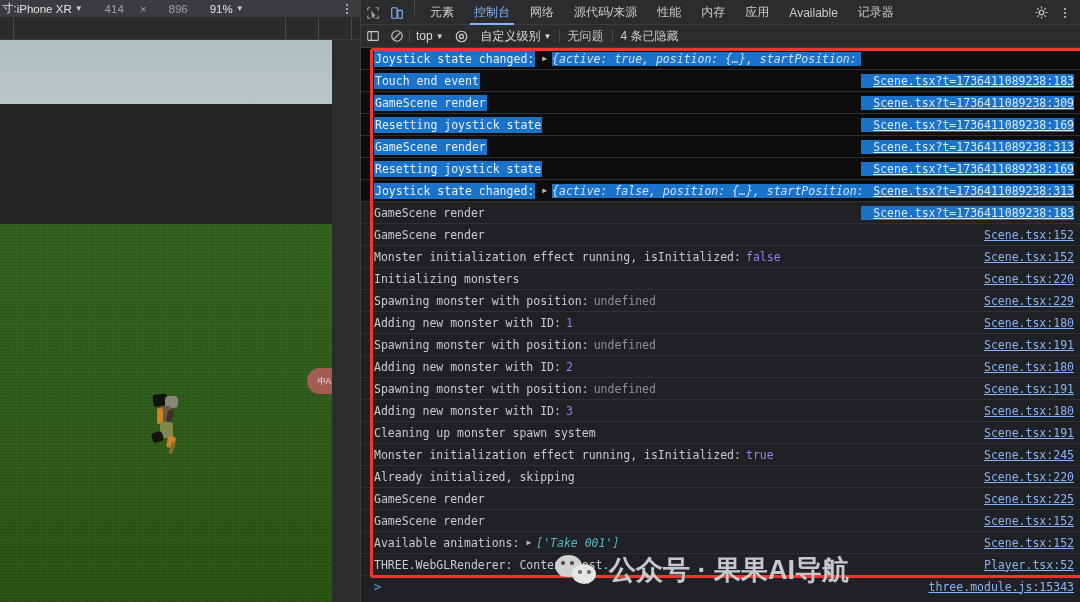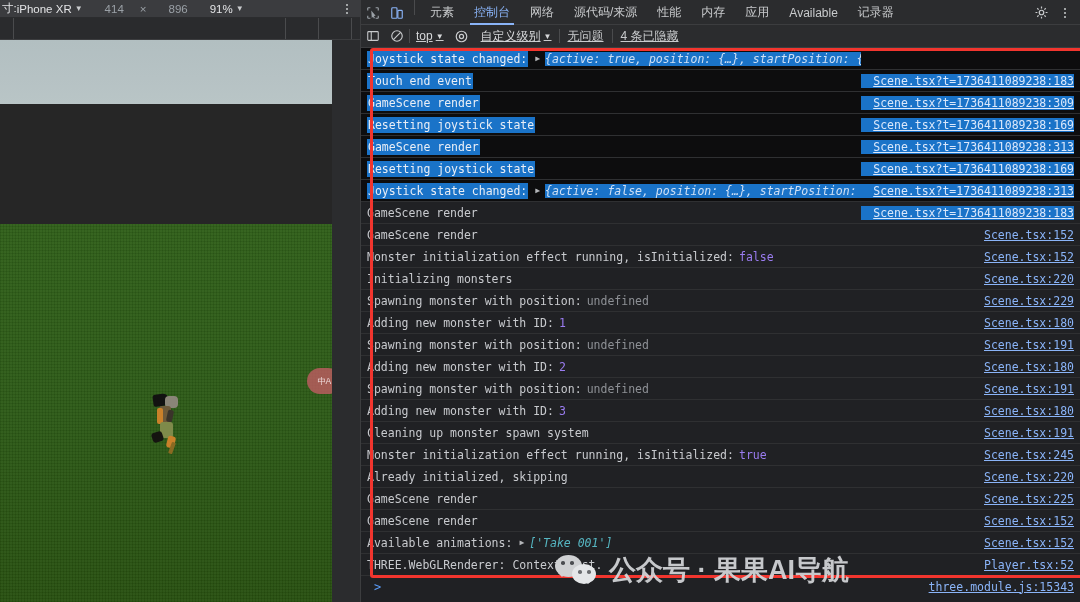--- a/index.html
+++ b/index.html
@@ -141,21 +141,20 @@
   }
   .tabbar-right { margin-left: auto; display: flex; align-items: center; padding-right: 4px; }
 
   .console-toolbar {
     height: 23px; width: 720px;
     background: #2b2c2e;
     display: flex; align-items: center;
     border-bottom: 1px solid #3c3d3f;
     font-size: 12px; color: #c9cbcd;
     white-space: nowrap;
-    text-decoration: underline;
   }
   .ctx-select {
     display: flex; align-items: center; gap: 3px;
     color: #d7d8da; font-size: 12px;
     padding: 0 6px; height: 19px;
   }
   .filter-box {
     flex: 1; height: 17px;
     background: #3b3c3f;
     border-radius: 9px;
@@ -179,21 +178,21 @@
     position: relative;
     width: 720px;
     height: 554px;
     background: #202124;
     overflow: hidden;
   }
   .log-row {
     display: flex; align-items: center;
     height: 22px;
     border-bottom: 1px solid #2f3032;
-    padding-left: 6px; padding-right: 7px;
+    padding-left: 13px; padding-right: 7px;
     font-family: "DejaVu Sans Mono", monospace;
     font-size: 11.5px;
     color: #c8cace;
     white-space: nowrap;
   }
   .log-row.selected { background: #0d0d0e; }
   .msg { display: flex; align-items: center; gap: 0; overflow: hidden; }
   .msg .hl { background: #1a73c8; color: #e9eef6; padding: 1px 1px; }
   .msg .plain { color: #c8cace; }
   .msg .lit-bool { color: #9a7cf0; padding-left: 5px; }

